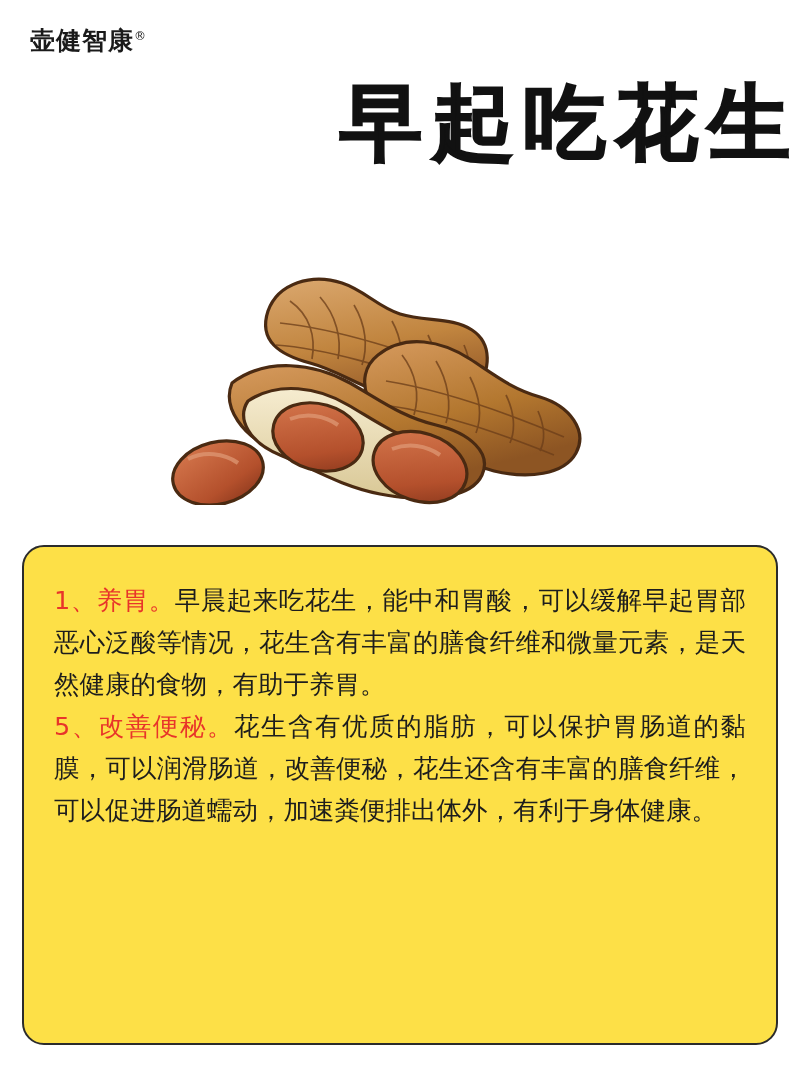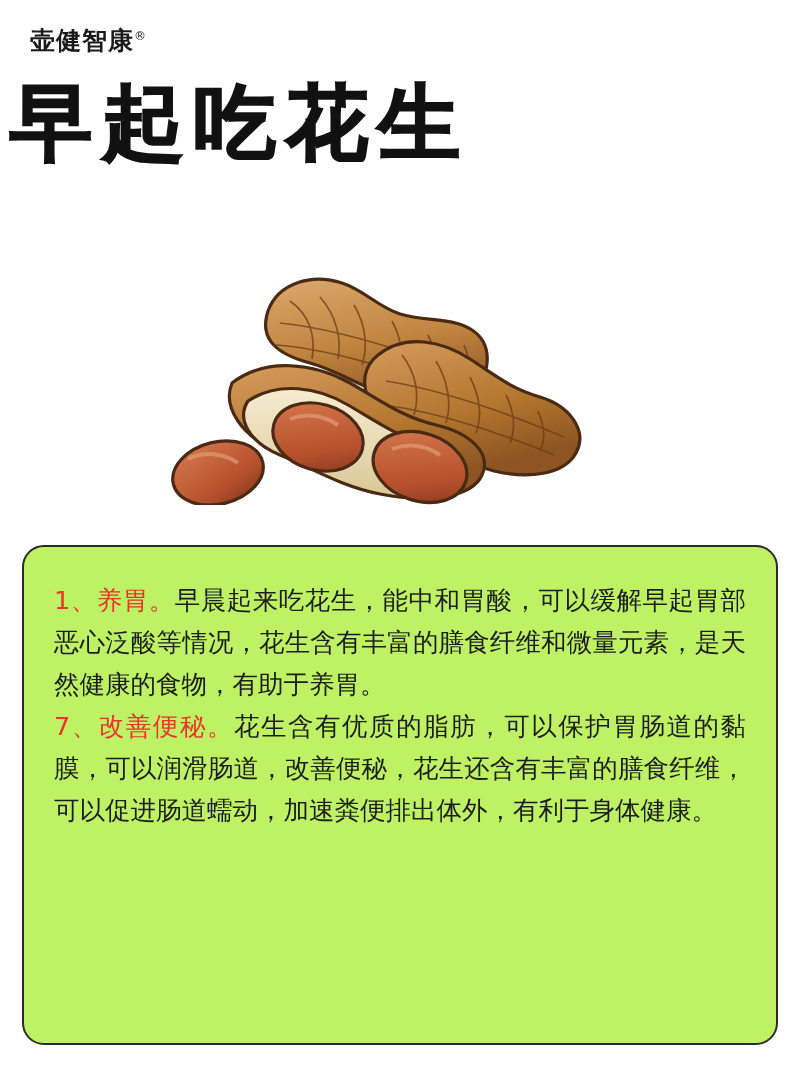--- a/index.html
+++ b/index.html
@@ -40,21 +40,21 @@
     vertical-align: super;
     font-weight: normal;
   }
 
   
   .headline {
     position: absolute;
     top: 82px;
     left: 0;
     width: 800px;
-    text-align: left;
+    text-align: right;
     font-size: 82px;
     line-height: 1.0;
     font-weight: 900;
     color: #111111;
     letter-spacing: 10px;
     text-indent: 10px;
     font-family: "DejaVu Sans", "Liberation Sans", sans-serif;
     -webkit-text-stroke: 2px #111111;
   }
 
@@ -74,21 +74,21 @@
   
   .card {
     position: absolute;
     left: 22px;
     top: 545px;
     width: 756px;
     height: 500px;
     box-sizing: border-box;
     border: 2px solid #2b2b2b;
     border-radius: 22px;
-    background: #bef264;
+    background: #fde047;
     padding: 32px 30px 20px 30px;
   }
 
   .para {
     font-size: 25.5px;
     line-height: 42px;
     color: #1d1d1d;
     text-align: justify;
     font-family: "DejaVu Sans", "Liberation Sans", sans-serif;
     margin: 0;
@@ -183,18 +183,18 @@
   </div>
 
   <div class="card">
 
     <p class="para">
       <span class="lead">1、养胃。</span><span>早晨起来吃花生，能中和胃酸，可以缓解早起胃部恶心泛酸等情况，花生含有丰富的膳食纤维和微量元素，是天然健康的食物，有助于养胃。</span>
     </p>
 
 
     <p class="para">
-      <span class="lead">7、改善便秘。</span><span>花生含有优质的脂肪，可以保护胃肠道的黏膜，可以润滑肠道，改善便秘，花生还含有丰富的膳食纤维，可以促进肠道蠕动，加速粪便排出体外，有利于身体健康。</span>
+      <span class="lead">5、改善便秘。</span><span>花生含有优质的脂肪，可以保护胃肠道的黏膜，可以润滑肠道，改善便秘，花生还含有丰富的膳食纤维，可以促进肠道蠕动，加速粪便排出体外，有利于身体健康。</span>
     </p>
 
   </div>
 
 </div>
 
 </body></html>

